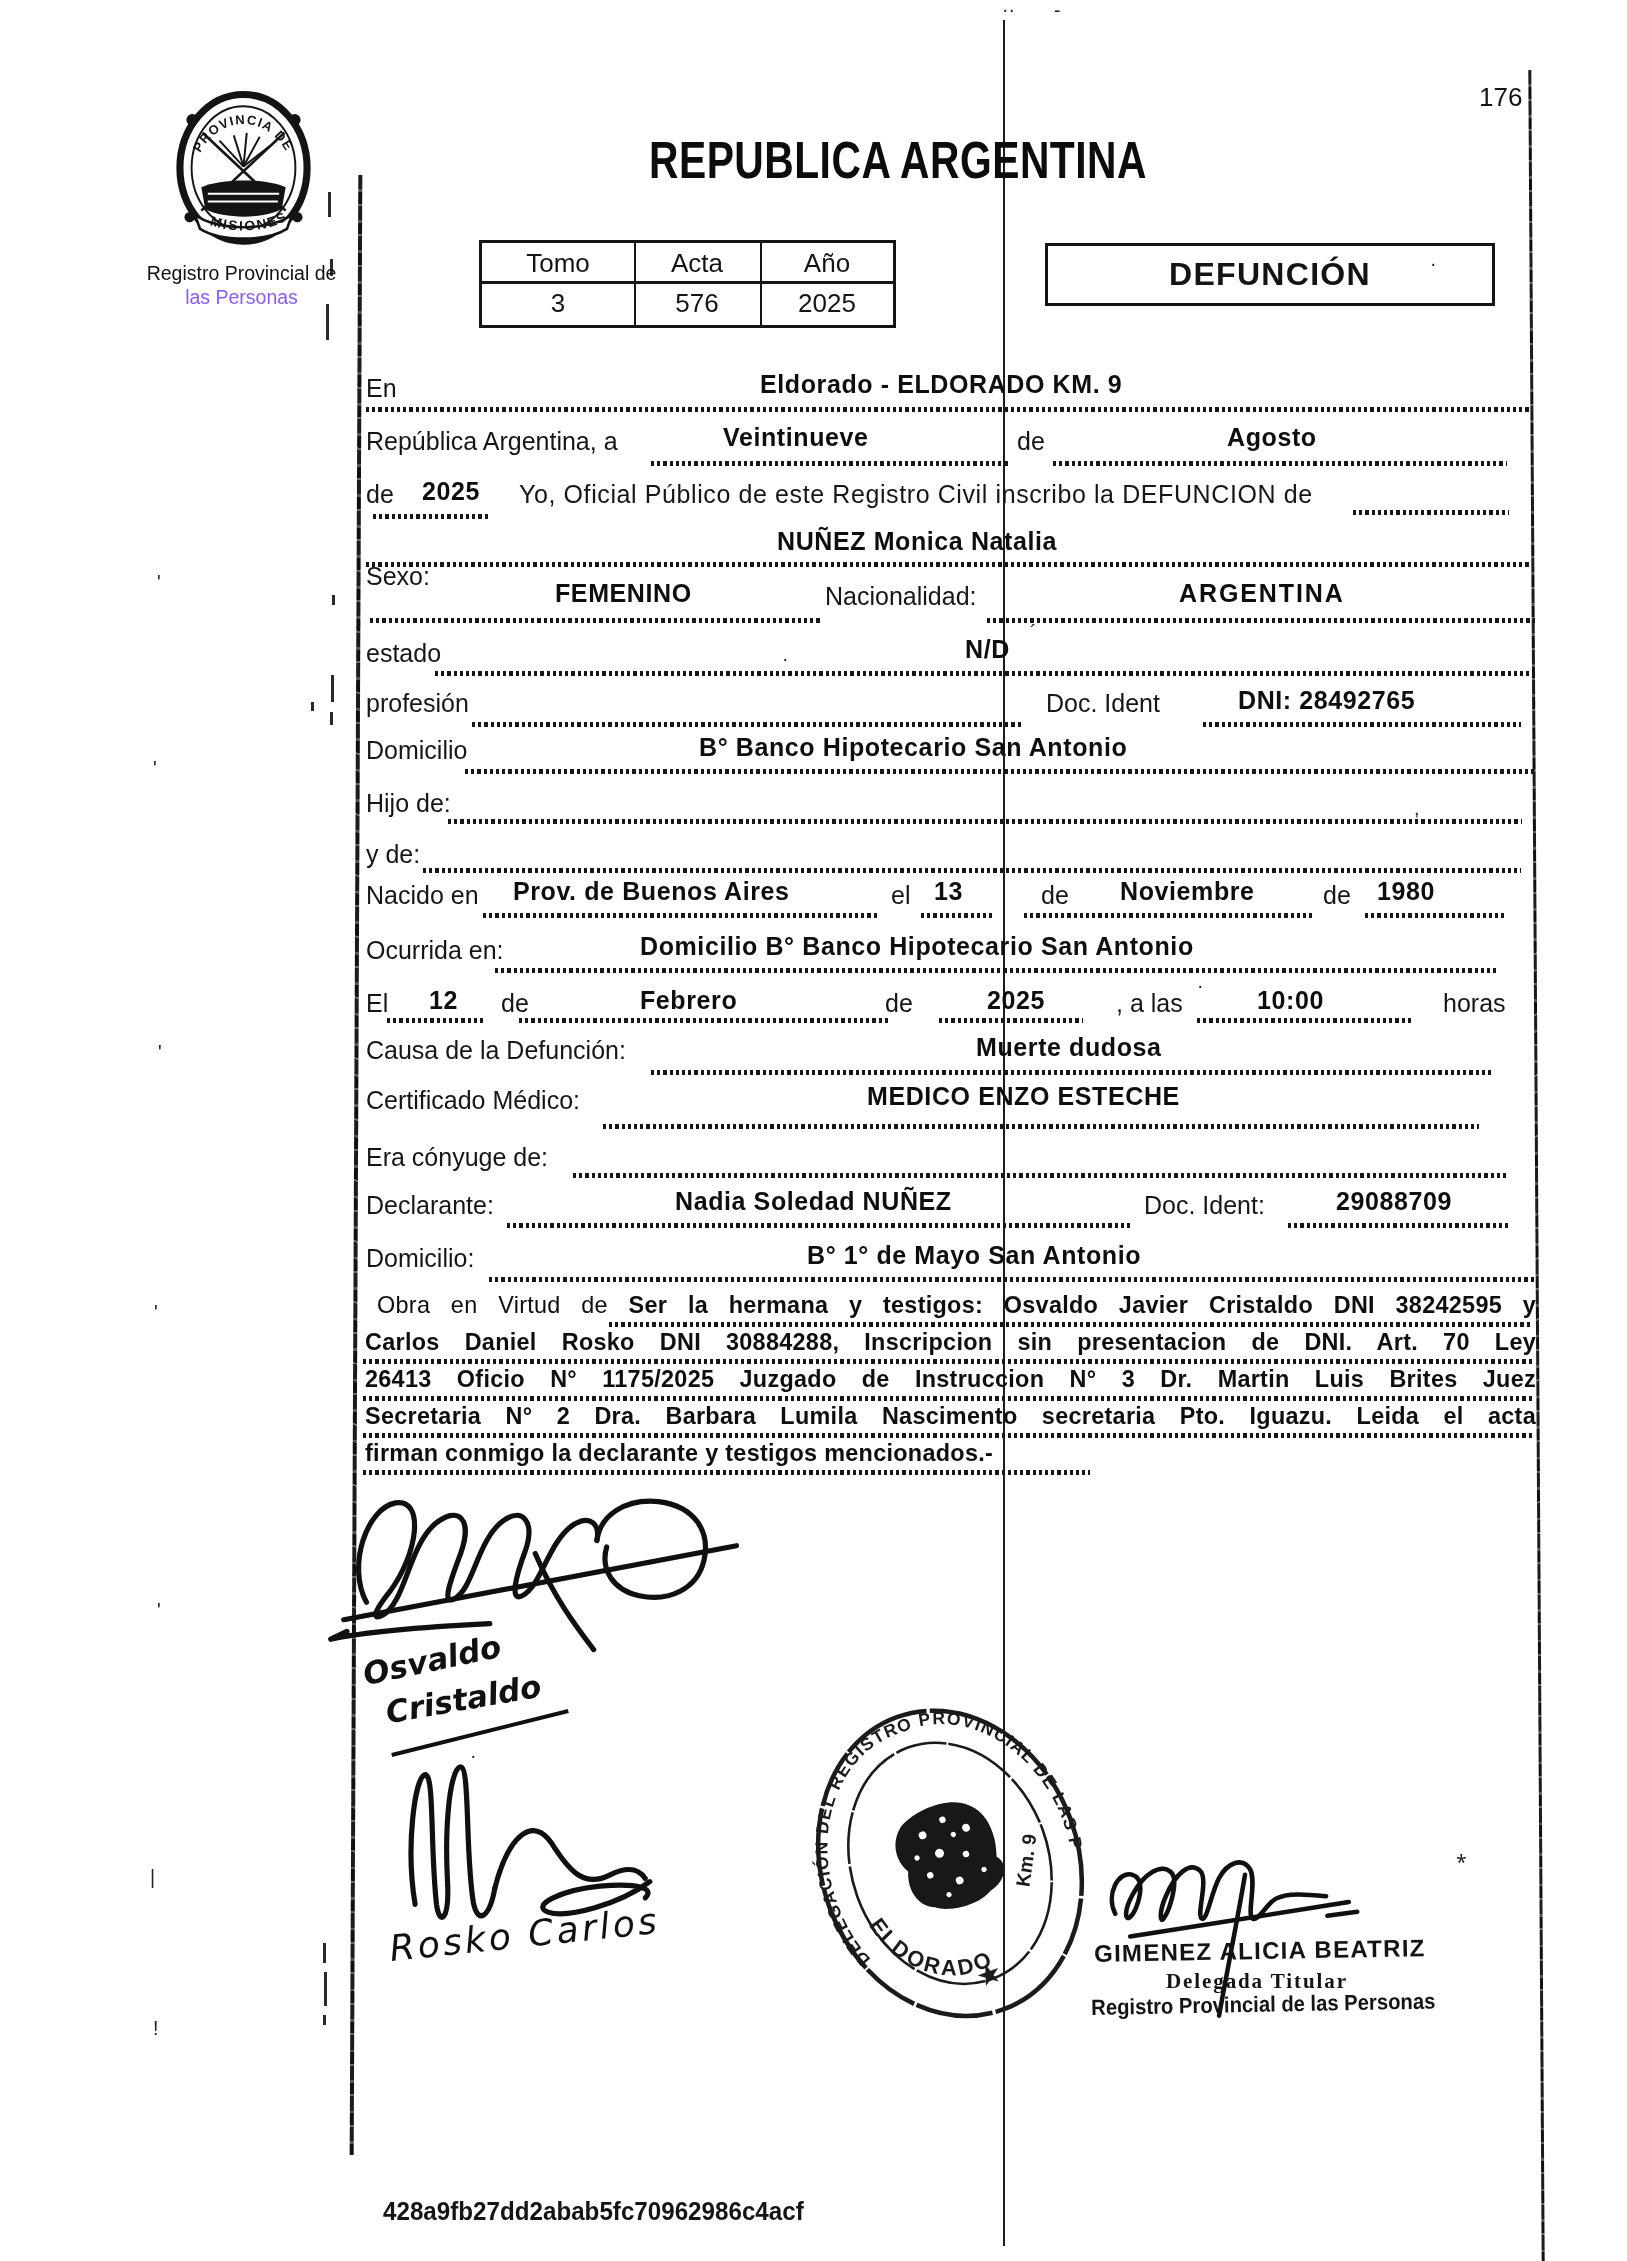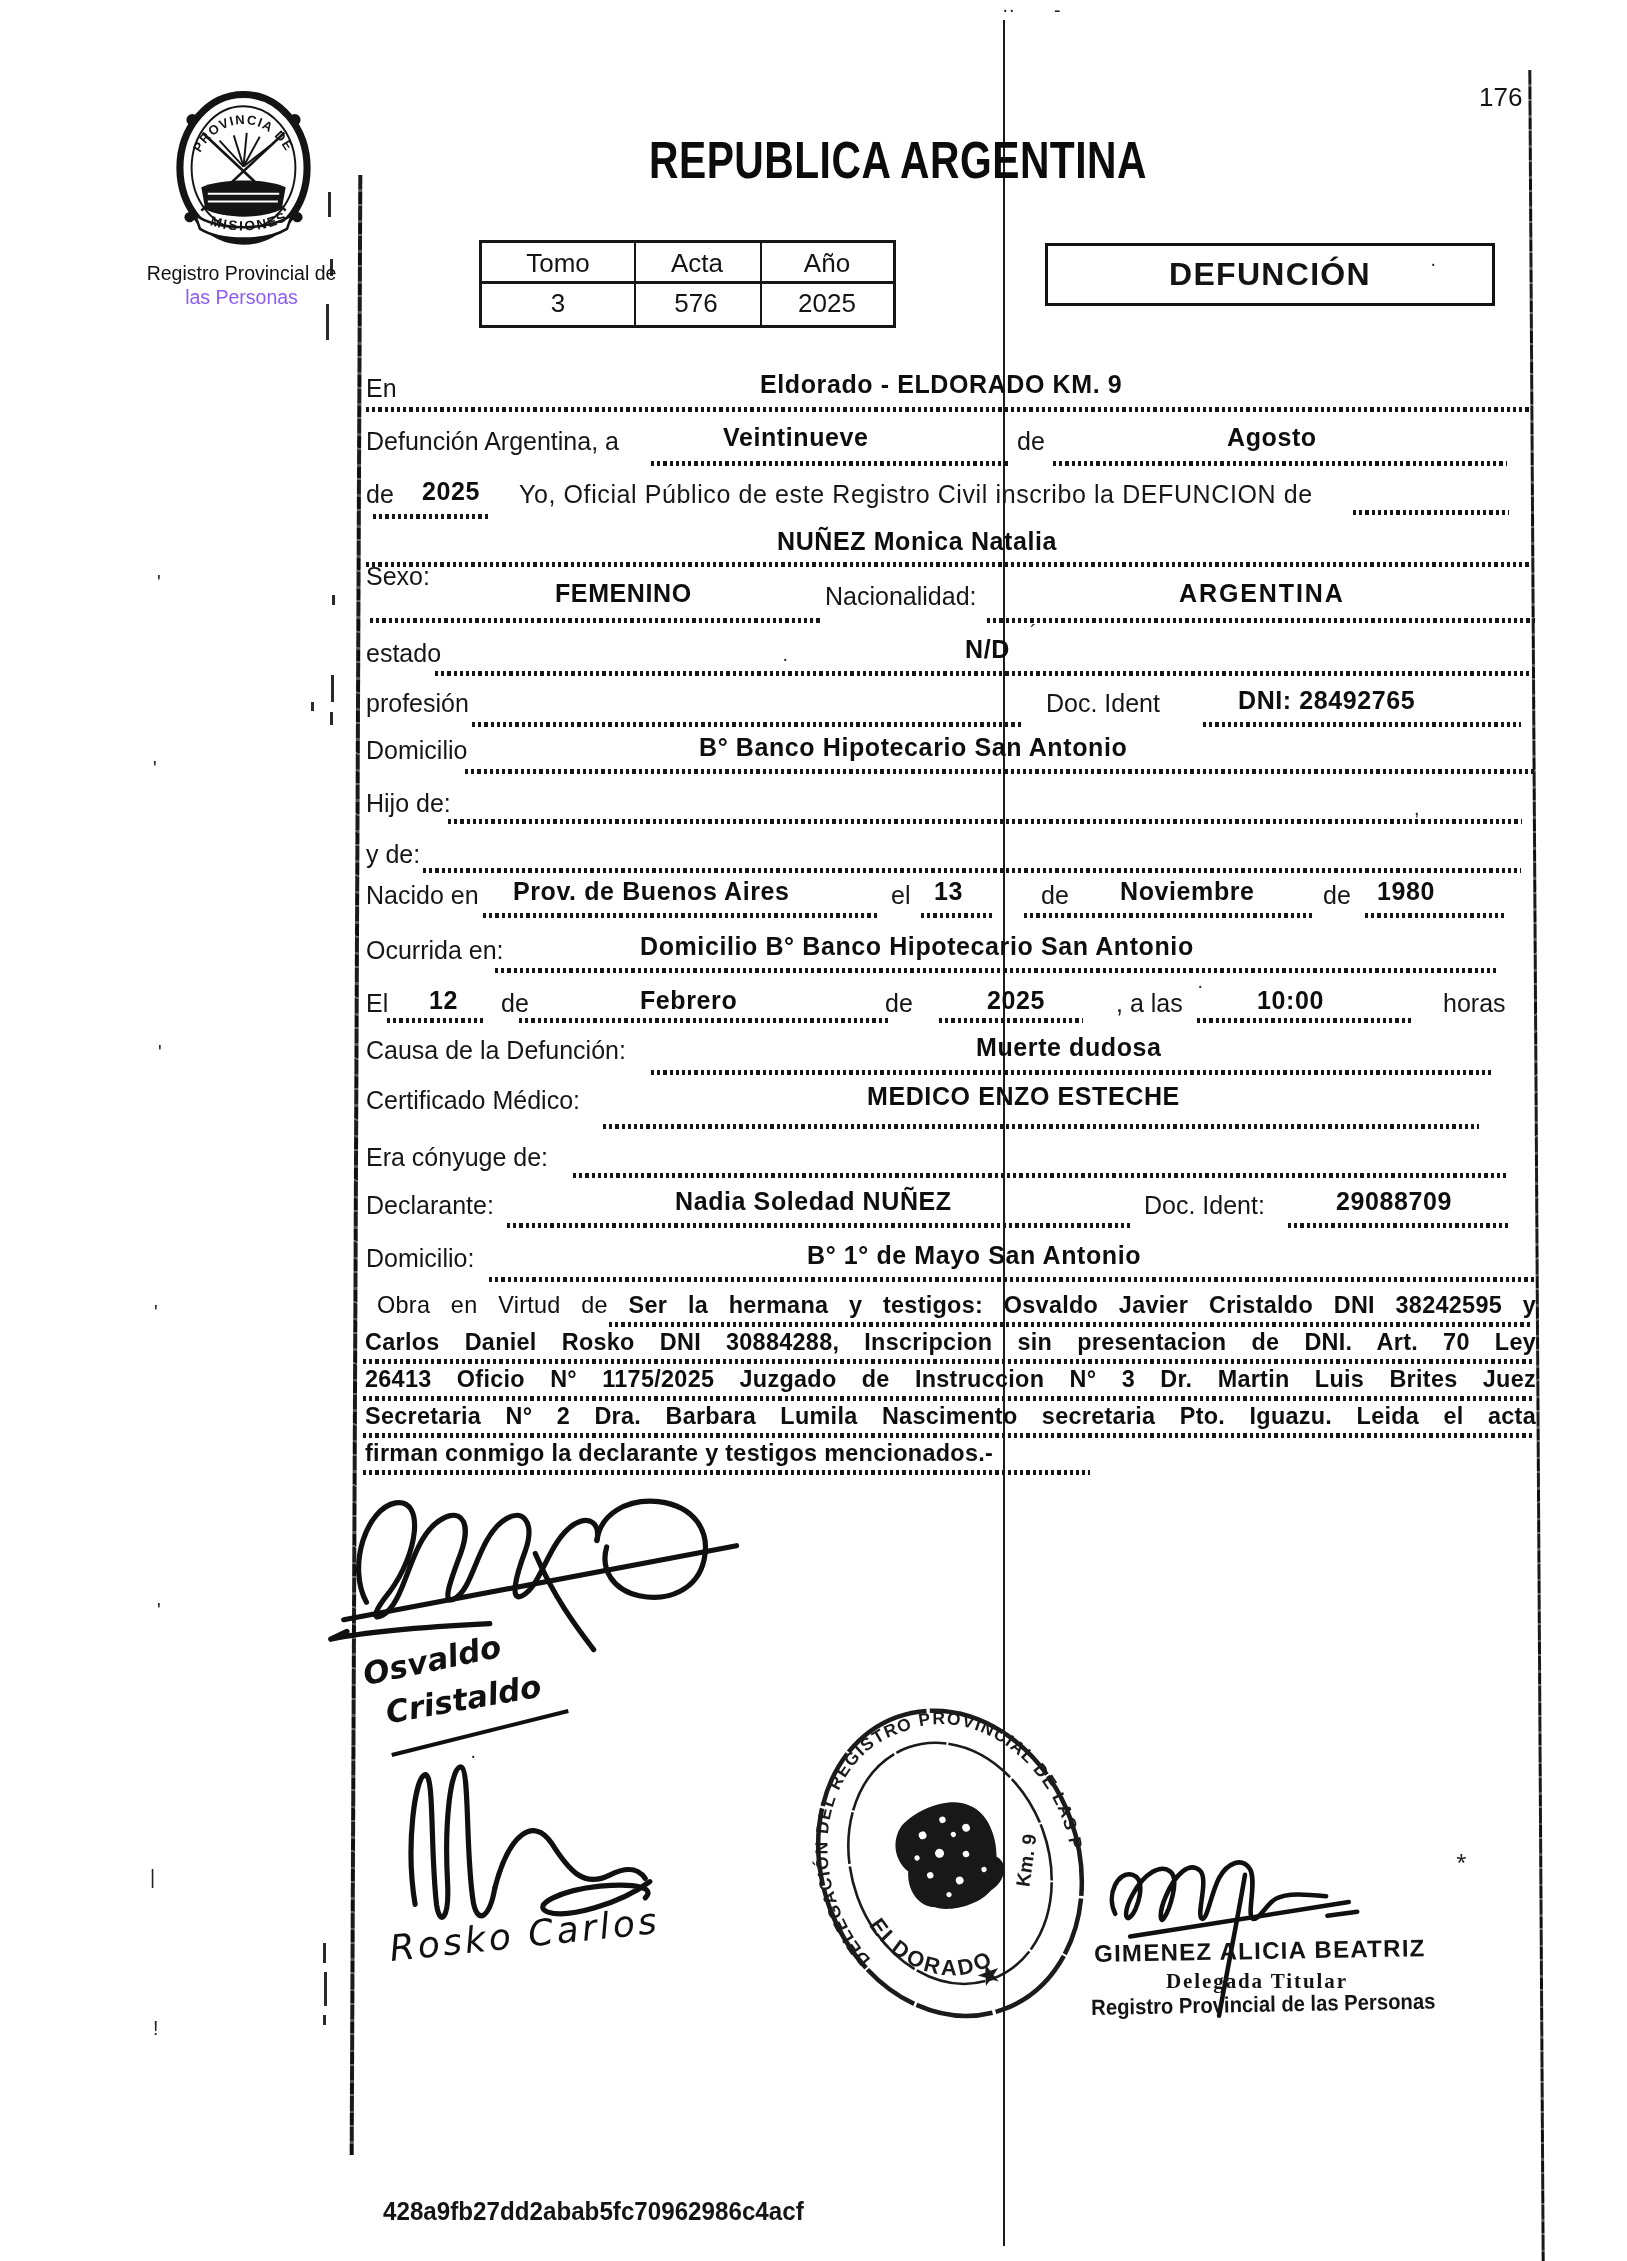--- a/index.html
+++ b/index.html
@@ -100,33 +100,33 @@
   <div class="abs" style="left:649px;top:131px;font-size:51px;font-weight:700;letter-spacing:0.6px;transform:scaleX(0.80);transform-origin:left top;white-space:nowrap;color:#0c0c0c;">REPUBLICA ARGENTINA</div>
 
   <div class="abs" style="left:479px;top:240px;width:411px;height:82px;border:3.2px solid #161616;">
     <div class="abs" style="left:0;top:38px;width:411px;height:2.6px;background:#161616;"></div>
     <div class="abs" style="left:152px;top:0;width:1.9px;height:82px;background:#161616;"></div>
     <div class="abs" style="left:278px;top:0;width:1.9px;height:82px;background:#161616;"></div>
     <div class="abs" style="left:0;top:5.2px;width:152px;text-align:center;font-size:26px;">Tomo</div>
     <div class="abs" style="left:152px;top:5.2px;width:126px;text-align:center;font-size:26px;">Acta</div>
     <div class="abs" style="left:278px;top:5.2px;width:134px;text-align:center;font-size:26px;">Año</div>
     <div class="abs" style="left:0;top:45px;width:152px;text-align:center;font-size:26px;">3</div>
-    <div class="abs" style="left:144px;top:45px;width:126px;text-align:center;font-size:26px;padding-left:7px;">576</div>
+    <div class="abs" style="left:152px;top:45px;width:126px;text-align:center;font-size:26px;">576</div>
     <div class="abs" style="left:278px;top:45px;width:134px;text-align:center;font-size:26px;">2025</div>
   </div>
 
   <div class="abs" style="left:1045px;top:243px;width:444px;height:57px;border:3.9px solid #131313;">
     <div style="width:100%;text-align:center;line-height:57px;font-size:32px;font-weight:700;letter-spacing:1.3px;">DEFUNCIÓN</div>
   </div>
 
   <div class="abs lbl" style="left:366px;top:375px;">En</div>
   <div class="abs val" style="left:760px;top:371px;text-align:center;">Eldorado - ELDORADO KM. 9</div>
   <div class="abs dot" style="left:366px;top:407px;width:1164px;"></div>
 
-  <div class="abs lbl" style="left:366px;top:428px;">Defunción Argentina, a</div>
+  <div class="abs lbl" style="left:366px;top:428px;">República Argentina, a</div>
   <div class="abs val" style="left:723px;top:424px;">Veintinueve</div>
   <div class="abs lbl" style="left:1017px;top:428px;">de</div>
   <div class="abs val" style="left:1227px;top:424px;">Agosto</div>
   <div class="abs dot" style="left:651px;top:461px;width:360px;"></div>
   <div class="abs dot" style="left:1053px;top:461px;width:454px;"></div>
 
   <div class="abs lbl" style="left:366px;top:481px;">de</div>
   <div class="abs val" style="left:422px;top:478px;">2025</div>
   <div class="abs lbl" style="left:519px;top:481px;letter-spacing:0.6px;">Yo, Oficial Público de este Registro Civil inscribo la DEFUNCION de</div>
   <div class="abs dot" style="left:373px;top:514px;width:117px;"></div>

